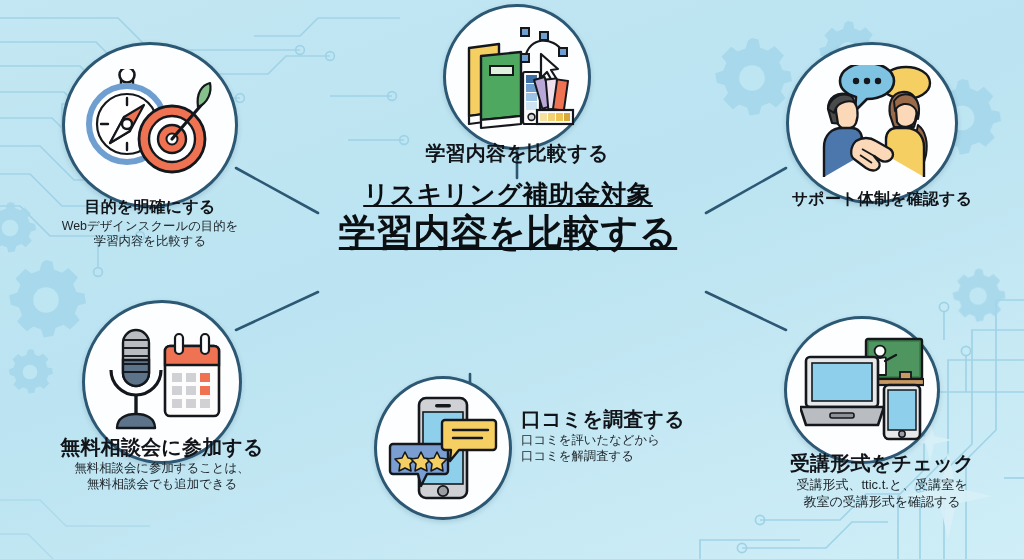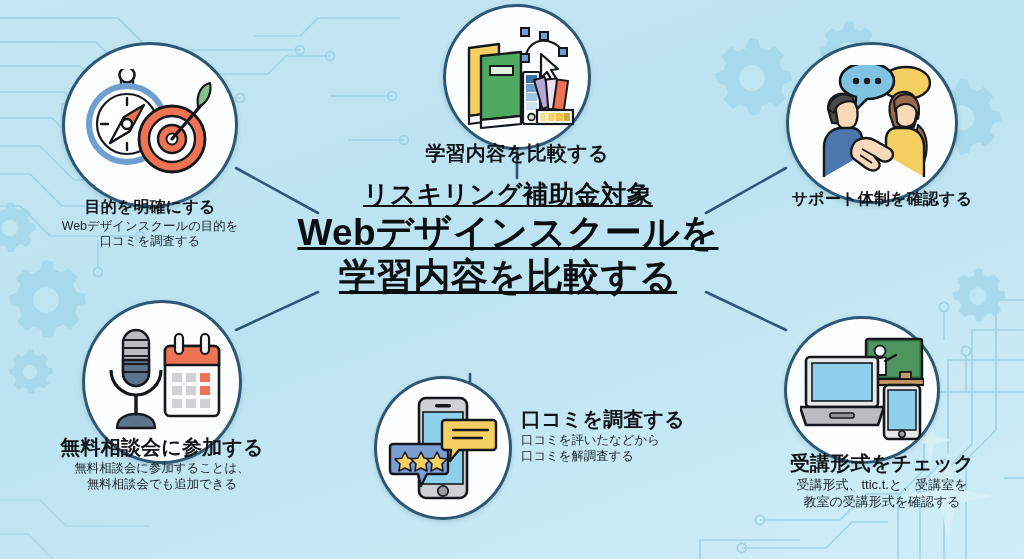--- a/index.html
+++ b/index.html
@@ -177,21 +177,21 @@
         <circle cx="86" cy="70" r="14" fill="#ef7353" stroke="#14181c" stroke-width="2.4"></circle>
         <circle cx="86" cy="70" r="5.5" fill="#fdfeff" stroke="#14181c" stroke-width="2"></circle>
 
         <line x1="86" y1="70" x2="117" y2="34" stroke="#14181c" stroke-width="3.2" stroke-linecap="round"></line>
         <path d="M112 38 C110 24 116 16 124 14 C126 23 122 34 112 38 Z" fill="#86c08a" stroke="#14181c" stroke-width="2.2" stroke-linejoin="round"></path>
       </svg>
     </div>
     <div class="cap" style="left:18px;top:198px;width:264px;">
       <div class="t t-md">目的を明確にする</div>
       <div class="d d-lg">Webデザインスクールの目的を
-口コミを調査する</div>
+学習内容を比較する</div>
     </div>
   </div>
 
   <div class="node">
     <div class="bubble" style="left:443px;top:4px;width:148px;height:146px;border-width:3px;">
       <svg width="116" height="106" viewBox="0 0 116 106" xmlns="http://www.w3.org/2000/svg">
 
         <path d="M10 24 L40 20 L40 88 L10 92 Z" fill="#f6cf63" stroke="#14181c" stroke-width="2.4" stroke-linejoin="round"></path>
         <path d="M10 92 L40 88 L40 96 L10 100 Z" fill="#fdfdfd" stroke="#14181c" stroke-width="2.2" stroke-linejoin="round"></path>
 
@@ -361,17 +361,16 @@
     </div>
     <div class="cap" style="left:740px;top:452px;width:284px;">
       <div class="t t-lg">受講形式をチェック</div>
       <div class="d d-sm">受講形式、ttic.t.と、受講室を
 教室の受講形式を確認する</div>
     </div>
   </div>
 
   <div id="title-block">
     <div class="sup">リスキリング補助金対象</div>
-    <div class="main">Webデザインスクールを</div>
     <div class="main">学習内容を比較する</div>
   </div>
 
 </div>
 
 </body></html>

